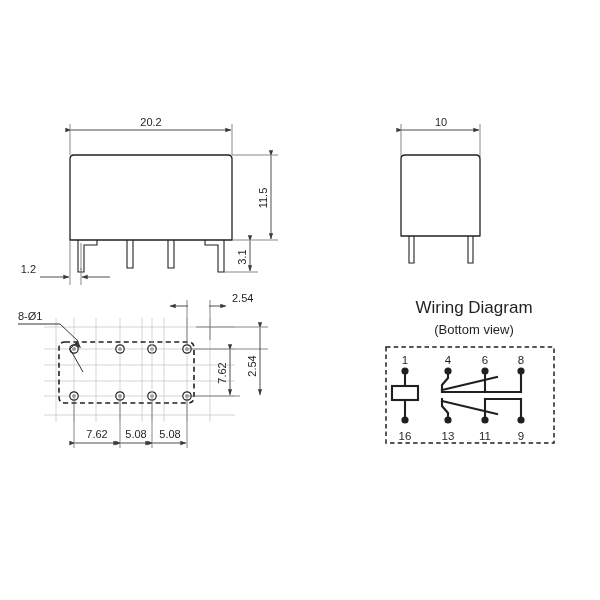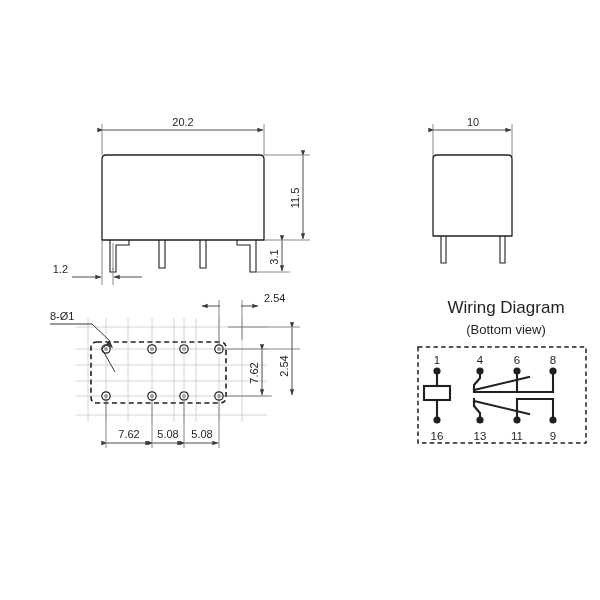--- a/index.html
+++ b/index.html
@@ -12,21 +12,20 @@
     width: 600px;
     height: 600px;
     font-family: "Liberation Sans", sans-serif;
     overflow: hidden;
   }
   #sheet {
     position: relative;
     width: 484px;
     height: 600px;
     background: #ffffff;
-    margin-left: 32px;
   }
   svg#drawing {
     display: block;
     width: 600px;
     height: 600px;
   }
   .outline {
     fill: none;
     stroke: #231f20;
     stroke-width: 1.3;

